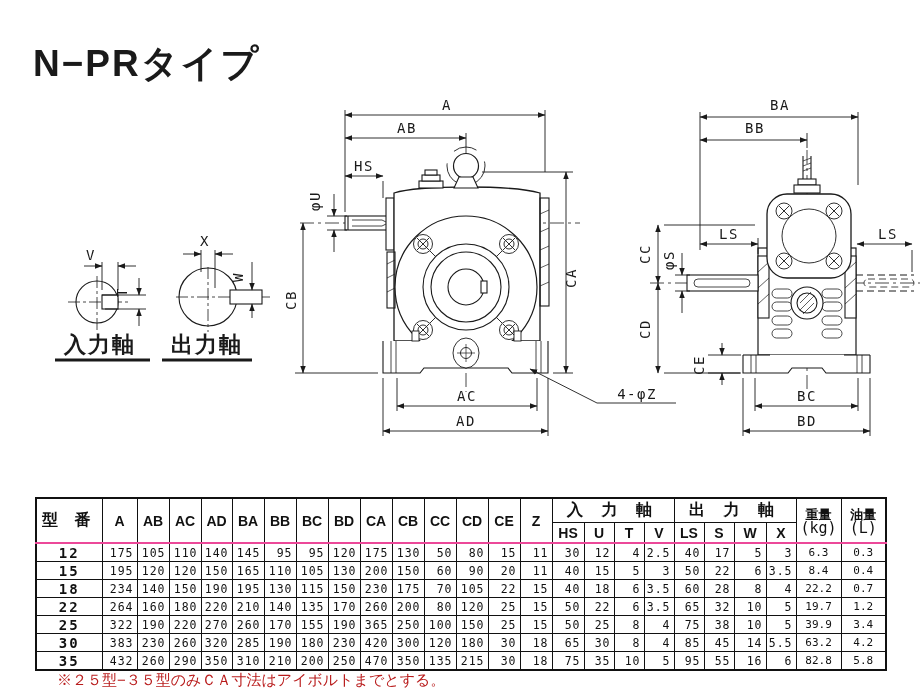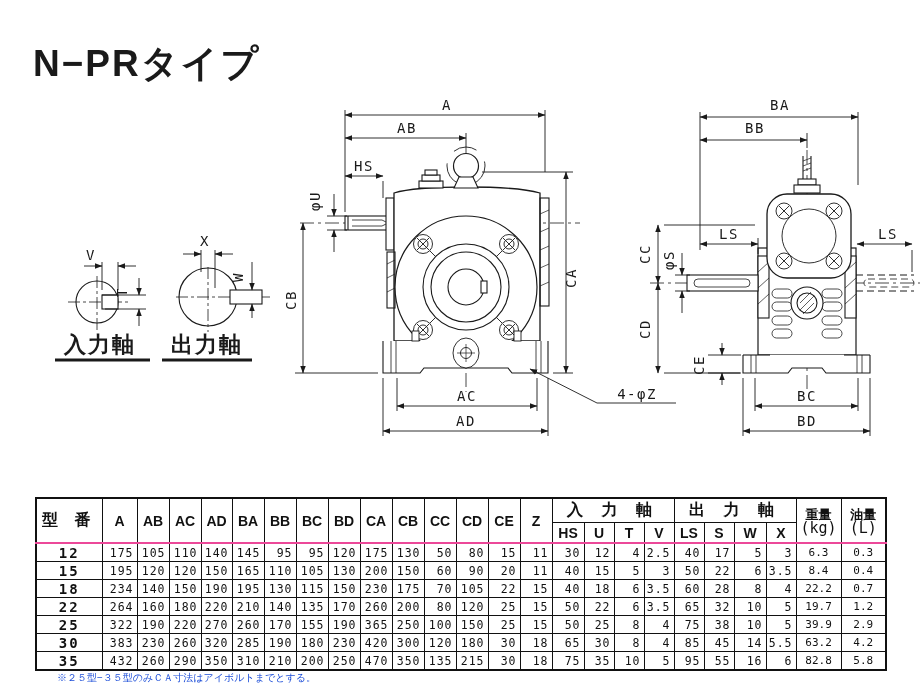--- a/index.html
+++ b/index.html
@@ -37,21 +37,21 @@
   th.letter { font-size:14px; font-weight:bold; font-family:"Liberation Sans",sans-serif; }
   th.group { font-size:16px; font-weight:bold; letter-spacing:7px; }
   th.wo .l1 { font-size:13px; font-weight:bold; line-height:14px; }
   th.wo .l2 { font-size:15px; font-weight:normal; font-family:"DejaVu Sans Mono",monospace; line-height:12px; }
   td.model { font-family:"DejaVu Sans Mono",monospace; font-size:14px; font-weight:bold; letter-spacing:2px; }
   td.num {
     font-family:"DejaVu Sans Mono",monospace; font-size:11.5px;
     letter-spacing:1px; text-align:right; padding-right:3px;
   }
   td.dec { font-family:"DejaVu Sans Mono",monospace; font-size:11px; letter-spacing:0; }
-  .note { position:absolute; left:57px; top:671px; font-size:10px; color:#1d4ed8; }
+  .note { position:absolute; left:57px; top:671px; font-size:15px; color:#b91c1c; }
 </style>
 </head>
 <body>
 
 <div class="title">N−PRタイプ</div>
 
 <svg class="drawing" width="921" height="411" viewBox="0 80 921 411">
   <defs>
     <marker id="ae" viewBox="0 0 10 10" refX="9" refY="5" markerWidth="9" markerHeight="9" orient="auto-start-reverse">
       <path d="M0,1.5 L9.5,5 L0,8.5 z" fill="#1a1a1a"></path>
@@ -530,21 +530,21 @@
         <td class="num">15</td>
         <td class="num">50</td>
         <td class="num">25</td>
         <td class="num">8</td>
         <td class="num">4</td>
         <td class="num">75</td>
         <td class="num">38</td>
         <td class="num">10</td>
         <td class="num">5</td>
         <td class="dec">39.9</td>
-        <td class="dec">2.9</td>
+        <td class="dec">3.4</td>
       </tr>
       <tr>
         <td class="model">30</td>
         <td class="num">383</td>
         <td class="num">230</td>
         <td class="num">260</td>
         <td class="num">320</td>
         <td class="num">285</td>
         <td class="num">190</td>
         <td class="num">180</td>

